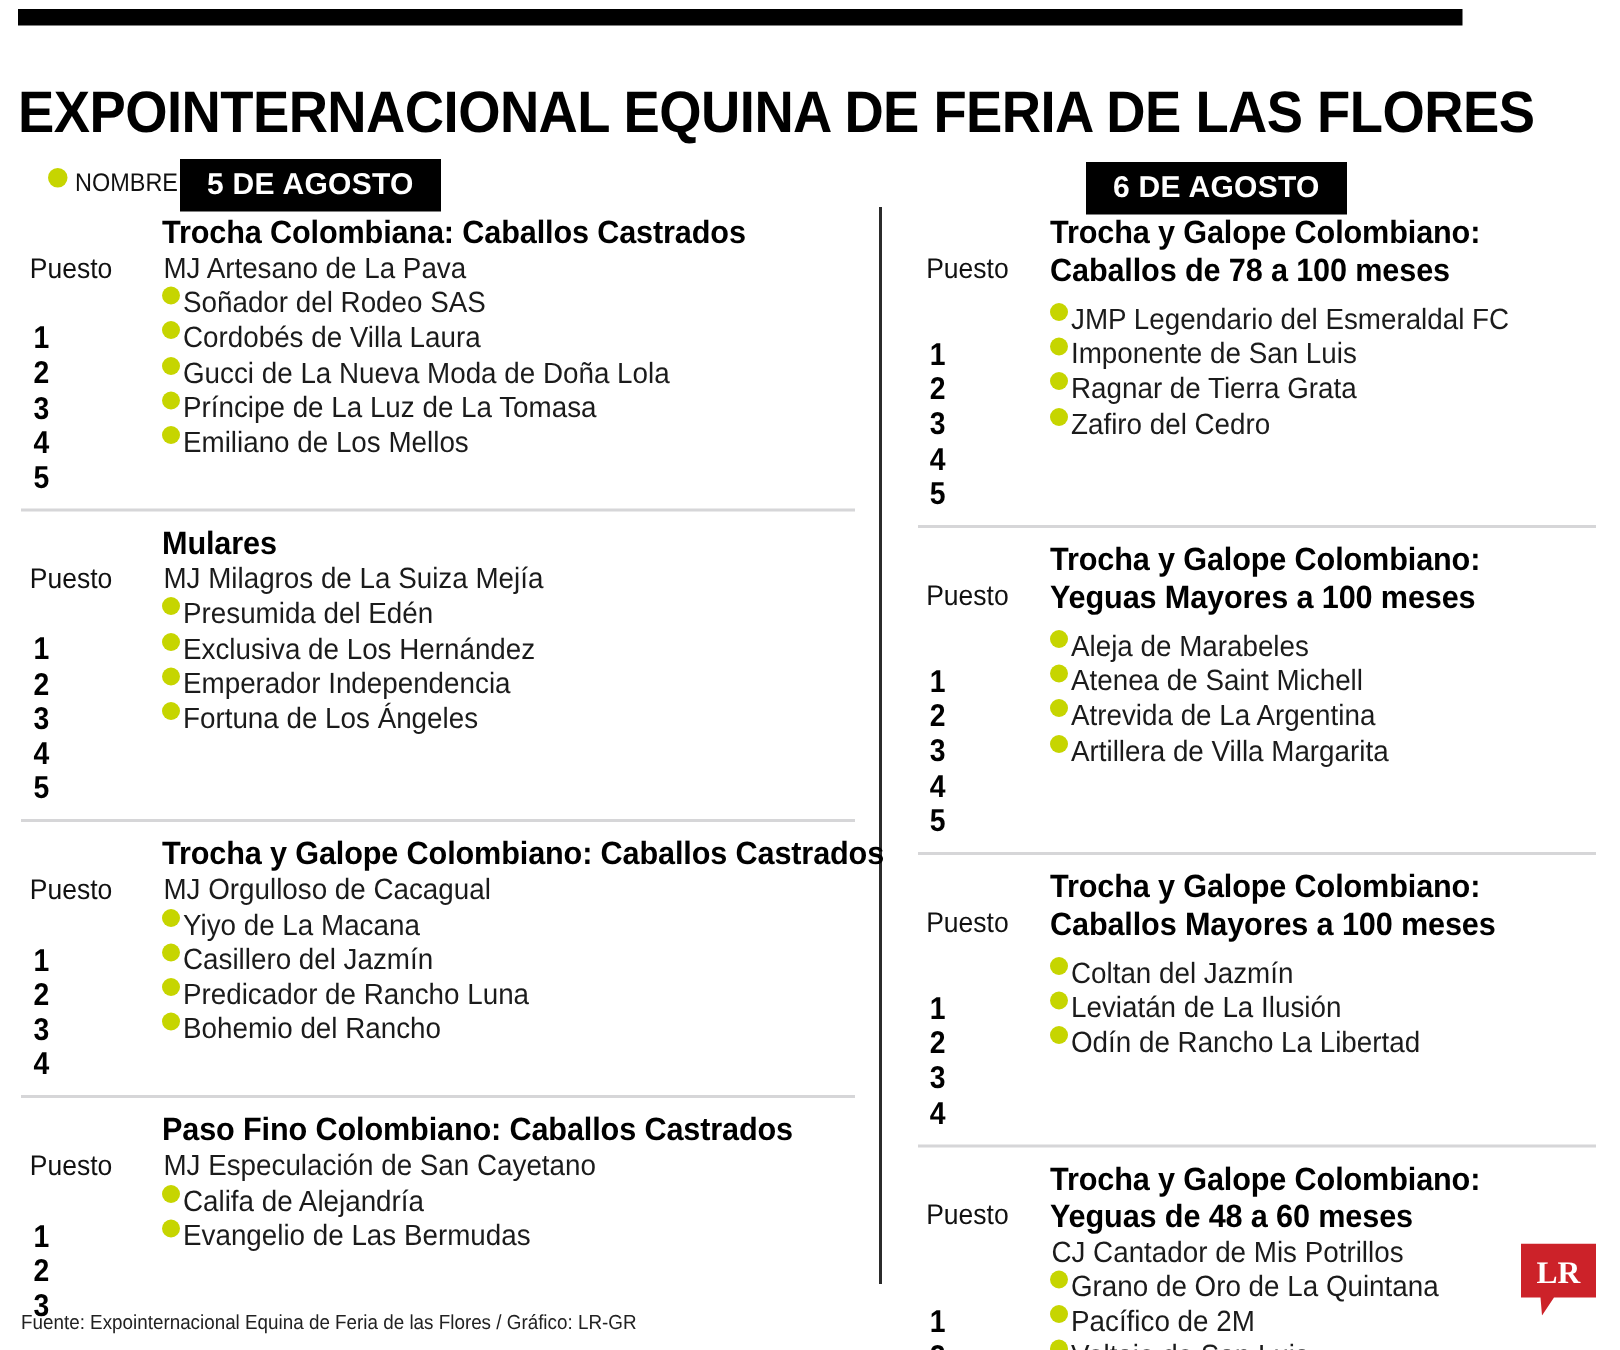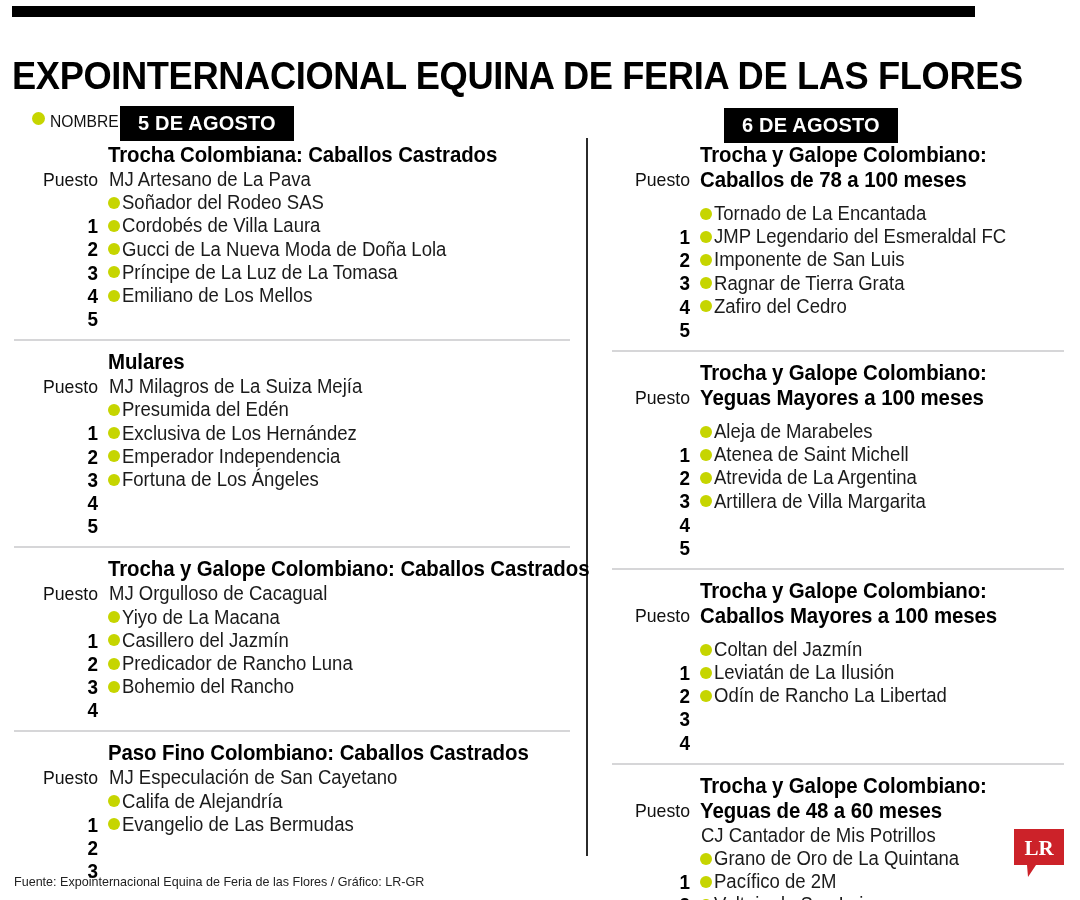--- a/index.html
+++ b/index.html
@@ -118,21 +118,20 @@
     align-items: flex-start;
     padding-bottom: 9px;
   }
   .section + .section {
     border-top: 2px solid #d6d6d8;
     padding-top: 9px;
   }
 
   .rank-col {
     flex: 0 0 auto;
-    text-align: right;
     padding-right: 10px;
     padding-top: 0px;
   }
   .col-left  .rank-col { width: 84px; }
   .col-right .rank-col { width: 78px; }
 
   .puesto-label {
     font-family: "Liberation Sans Narrow", "Liberation Sans", sans-serif;
     font-size: 19px;
     line-height: 22px;
@@ -175,21 +174,21 @@
     line-height: 23.2px;
     color: #1b1b1b;
     padding-left: 1px;
     transform: scaleX(0.95);
     transform-origin: left center;
     white-space: nowrap;
   }
 
   .entry {
     display: flex;
-    align-items: center;
+    align-items: flex-start;
     height: 23.2px;
     white-space: nowrap;
   }
   .entry-dot {
     flex: 0 0 auto;
     width: 12px;
     height: 12px;
     border-radius: 50%;
     background: #c6d500;
     margin-right: 2px;
@@ -395,24 +394,20 @@
           <div class="rank-num">5</div>
         </div>
         <div class="body-col">
           <div class="sec-title">
             <span class="tline">Trocha y Galope Colombiano:</span>
             <span class="tline">Caballos de 78 a 100 meses</span>
           </div>
           <div class="sub-gap"></div>
           <div class="entry">
             <span class="entry-dot"></span>
-            <span class="entry-name">Tornado de La Encantada</span>
-          </div>
-          <div class="entry">
-            <span class="entry-dot"></span>
             <span class="entry-name">JMP Legendario del Esmeraldal FC</span>
           </div>
           <div class="entry">
             <span class="entry-dot"></span>
             <span class="entry-name">Imponente de San Luis</span>
           </div>
           <div class="entry">
             <span class="entry-dot"></span>
             <span class="entry-name">Ragnar de Tierra Grata</span>
           </div>

